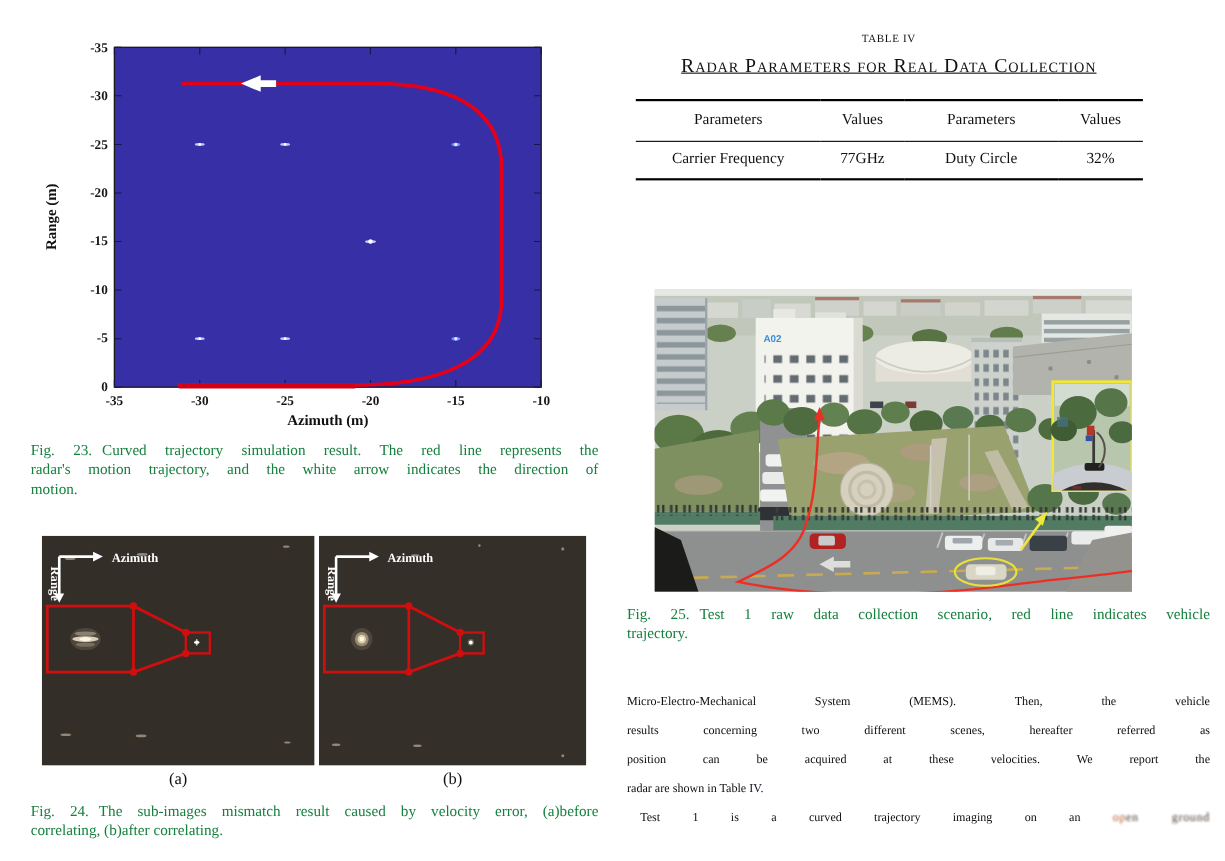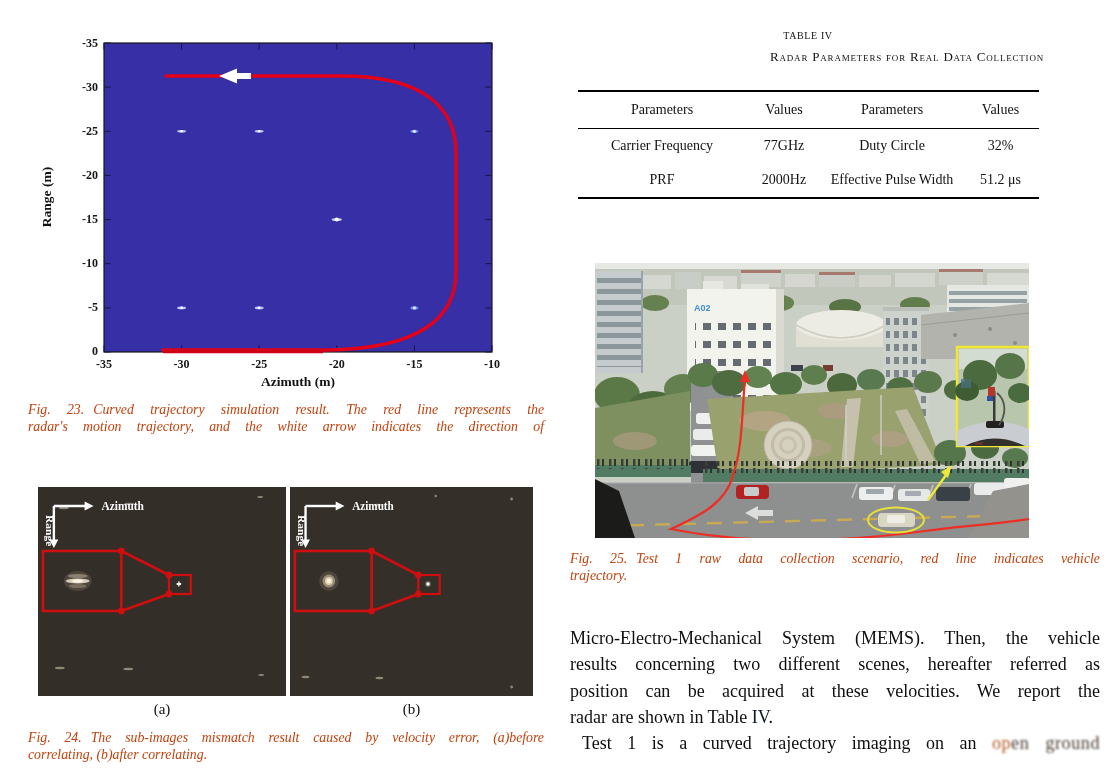--- a/index.html
+++ b/index.html
@@ -1,36 +1,36 @@
 <!DOCTYPE html>
 <html><head>
 <meta charset="utf-8">
 <style>
   html,body{margin:0;padding:0;background:#fff;}
   .page{position:relative;width:1114px;height:783px;background:#ffffff;overflow:hidden;
         font-family:"Liberation Serif",serif;color:#111;}
   .abs{position:absolute;}
   
-  .caption{font-size:13.8px;line-height:17.4px;color:#c2410c;font-style:italic;}
+  .caption{font-size:13.8px;line-height:17.4px;color:#15803d;}
   .jline{display:block;text-align:justify;text-align-last:justify;}
   .cline{display:block;text-align:left;}
   .figlab{margin-right:9px;}
   
   .sublab{font-size:15px;text-align:center;color:#111;}
   
   .t4title{font-size:10px;letter-spacing:.6px;text-align:center;}
-  .t4sub{font-size:13px;font-variant:small-caps;letter-spacing:.8px;text-align:right;}
+  .t4sub{font-size:18px;font-variant:small-caps;letter-spacing:.8px;text-align:center;text-decoration:underline;}
   table.t4{border-collapse:collapse;width:461px;table-layout:fixed;
            border-top:2.6px solid #000;border-bottom:2.6px solid #000;font-size:14px;}
   table.t4 thead tr{border-bottom:1.3px solid #000;height:37px;}
   table.t4 tbody tr{height:35px;}
   table.t4 th{font-weight:normal;text-align:center;vertical-align:middle;}
   table.t4 td{text-align:center;vertical-align:middle;margin-top:23px;}
   
-  .bodytext{font-size:18px;line-height:26.3px;color:#0e0e0e;}
+  .bodytext{font-size:11px;line-height:26.3px;color:#0e0e0e;}
   .tlink{cursor:pointer;}
   .indent{text-indent:12px;}
   .g1{filter:blur(1px);letter-spacing:.5px;}
   .g2{filter:blur(1.2px);letter-spacing:.6px;}
   
   .tk{font-family:"Liberation Serif",serif;font-weight:bold;font-size:12px;fill:#161616;}
   .axlab{font-family:"Liberation Serif",serif;font-weight:bold;font-size:13.5px;fill:#111;}
   .wlab{font-family:"Liberation Serif",serif;font-weight:bold;font-size:11.5px;fill:#ffffff;}
   .a02{font-family:"Liberation Sans",sans-serif;font-weight:bold;font-size:9px;}
 </style>
@@ -77,20 +77,21 @@
       <text class="tk" x="63" y="242" text-anchor="end">-10</text>
       <text class="tk" x="63" y="286" text-anchor="end">-5</text>
       <text class="tk" x="63" y="330" text-anchor="end">0</text>
       <text class="axlab" transform="translate(16 172) rotate(-90)" text-anchor="middle">Range (m)</text>
       <text class="axlab" x="263" y="361" text-anchor="middle">Azimuth (m)</text>
     </svg>
 
     <div class="abs caption" style="left:28px;top:401px;width:516px">
       <div class="jline"><span class="figlab">Fig. 23.</span><span>Curved trajectory simulation result. The red line represents the</span></div>
       <div class="jline">radar's motion trajectory, and the white arrow indicates the direction of</div>
+      <div class="cline">motion.</div>
     </div>
 
     <svg class="abs" style="left:38px;top:487px" width="248" height="209" viewBox="0 0 250 209" preserveAspectRatio="none">
       <rect width="250" height="209" fill="#332e28"></rect>
       <g fill="#9a9280" opacity=".9">
         <ellipse cx="26" cy="21" rx="5" ry="1.2"></ellipse>
           <ellipse cx="92" cy="17" rx="5" ry="1.2"></ellipse>
         <ellipse cx="224" cy="10" rx="3" ry="1"></ellipse>
           <ellipse cx="22" cy="181" rx="5" ry="1.2"></ellipse>
         <ellipse cx="91" cy="182" rx="5" ry="1.2"></ellipse>
@@ -194,26 +195,20 @@
           <th>Values</th>
         </tr>
       </thead>
       <tbody>
         <tr>
           <td>Carrier Frequency</td>
           <td>77GHz</td>
           <td>Duty Circle</td>
           <td>32%</td>
         </tr>
-        <tr>
-          <td>PRF</td>
-          <td>2000Hz</td>
-          <td>Effective Pulse Width</td>
-          <td>51.2 μs</td>
-        </tr>
       </tbody>
     </table>
 
     <svg class="abs" style="left:595px;top:263px" width="434" height="275" viewBox="0 0 434 275">
       <defs>
         <pattern id="winA" width="15" height="18" patternUnits="userSpaceOnUse">
             <rect x="3" y="6" width="8" height="7" fill="#646c72"></rect>
           </pattern>
         <pattern id="winB" width="9" height="13" patternUnits="userSpaceOnUse">
             <rect x="2" y="3" width="5" height="7" fill="#7c868b"></rect>

